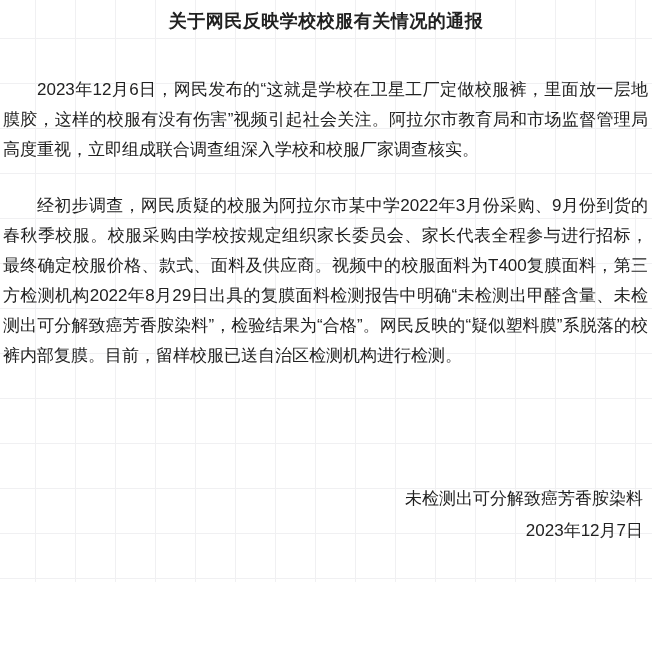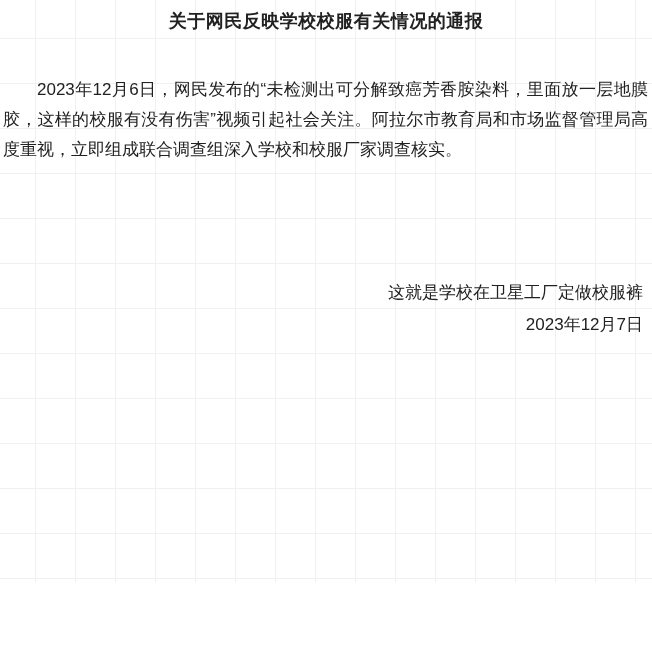--- a/index.html
+++ b/index.html
@@ -51,22 +51,23 @@
     font-weight: 500;
   }
 </style>
 </head>
 <body>
 
 <div class="page">
 
   <h1 class="title">关于网民反映学校校服有关情况的通报</h1>
 
-  <p class="para para-1">2023年12月6日，网民发布的“未检测出可分解致癌芳香胺染料，里面放一层地膜胶，这样的校服有没有伤害”视频引起社会关注。阿拉尔市教育局和市场监督管理局高度重视，立即组成联合调查组深入学校和校服厂家调查核实。</p>
+  <p class="para para-1">2023年12月6日，网民发布的“这就是学校在卫星工厂定做校服裤，里面放一层地膜胶，这样的校服有没有伤害”视频引起社会关注。阿拉尔市教育局和市场监督管理局高度重视，立即组成联合调查组深入学校和校服厂家调查核实。</p>
 
+  <p class="para para-2">经初步调查，网民质疑的校服为阿拉尔市某中学2022年3月份采购、9月份到货的春秋季校服。校服采购由学校按规定组织家长委员会、家长代表全程参与进行招标，最终确定校服价格、款式、面料及供应商。视频中的校服面料为T400复膜面料，第三方检测机构2022年8月29日出具的复膜面料检测报告中明确“未检测出甲醛含量、未检测出可分解致癌芳香胺染料”，检验结果为“合格”。网民反映的“疑似塑料膜”系脱落的校裤内部复膜。目前，留样校服已送自治区检测机构进行检测。</p>
 
 
   <div class="signature-block">
-    <div class="sig-line">这就是学校在卫星工厂定做校服裤</div>
+    <div class="sig-line">未检测出可分解致癌芳香胺染料</div>
     <div class="sig-line">2023年12月7日</div>
   </div>
 
 </div>
 
 </body></html>

